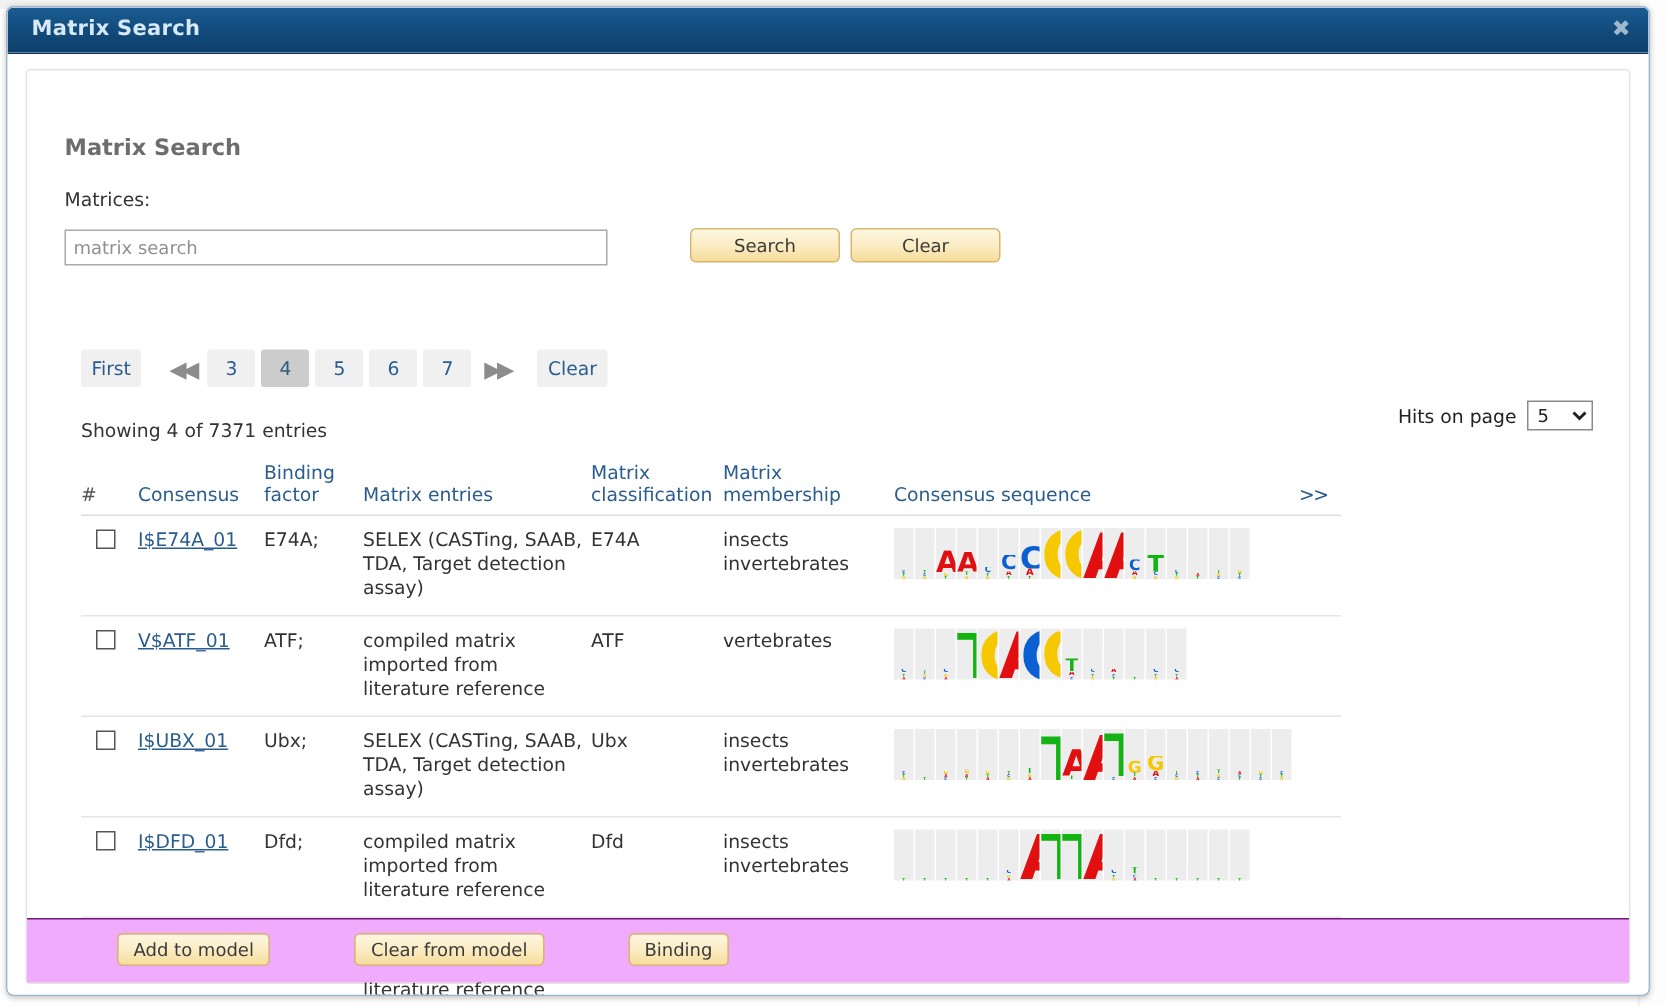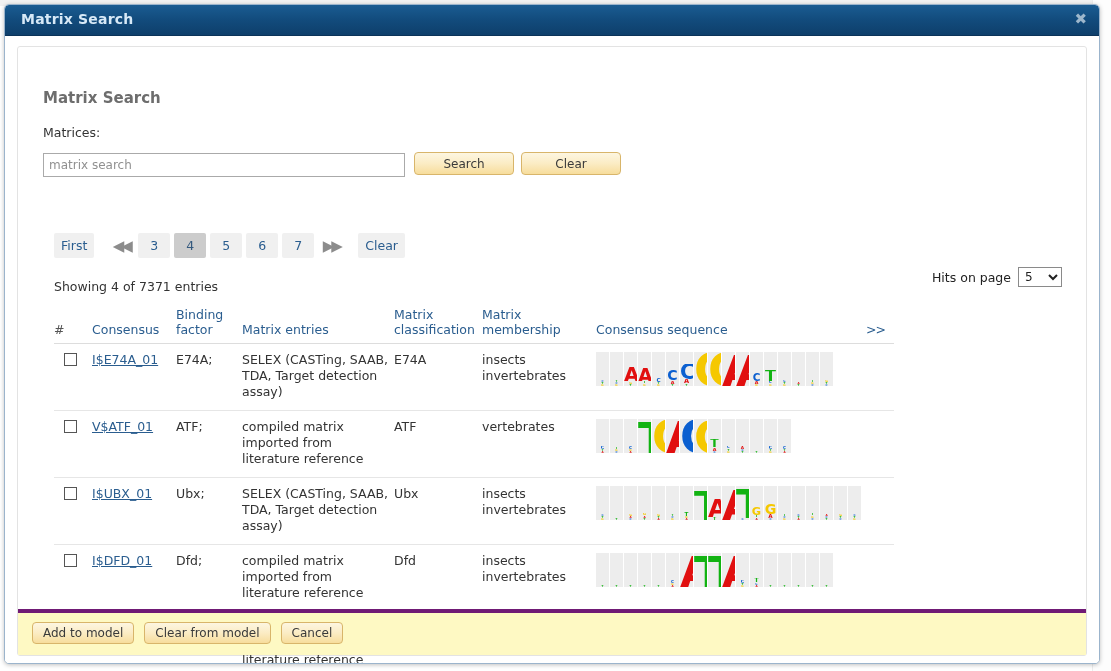--- a/index.html
+++ b/index.html
@@ -131,20 +131,21 @@
 
   .btn {
     font-family: "DejaVu Sans", "Liberation Sans", sans-serif;
     font-size: 12px;
     color: #3a3a3a;
     background: linear-gradient(to bottom, #fdf6e1 0%, #fbecc4 50%, #f7dd9c 100%);
     border: 1px solid #d8b56a;
     border-radius: 4px;
     cursor: pointer;
     padding: 0;
+    margin-left: 46px;
   }
 
   .btn-search {
     position: absolute;
     left: 396px;
     top: 105px;
     width: 100px;
     height: 23px;
   }
   .btn-clear {
@@ -325,22 +326,22 @@
   .lt-A { color: #e10f0f; }
   .lt-C { color: #0b5fd0; }
   .lt-G { color: #f5c800; }
   .lt-T { color: #12b312; }
 
   .footer {
     position: absolute;
     left: 0; right: 0;
     bottom: 0;
     height: 42px;
-    border-top: 4px solid #701a75;
-    background: #fef9c3;
+    border-top: 1px solid #701a75;
+    background: #f0abfc;
   }
   .footer .fbtns {
     position: absolute;
     left: 14px;
     top: 9px;
     display: flex;
     gap: 10px;
   }
   .fbtn {
     height: 22px;
@@ -812,20 +813,20 @@
                 </td>
                 <td class="col-more"></td>
               </tr>
             </tbody>
         </table>
 
         <div class="footer">
           <div class="fbtns">
             <button class="btn fbtn">Add to model</button>
             <button class="btn fbtn">Clear from model</button>
-            <button class="btn fbtn">Cancel</button>
+            <button class="btn fbtn">Binding</button>
           </div>
         </div>
 
       </div>
     </div>
   </div>
 </div>
 
 </body></html>

